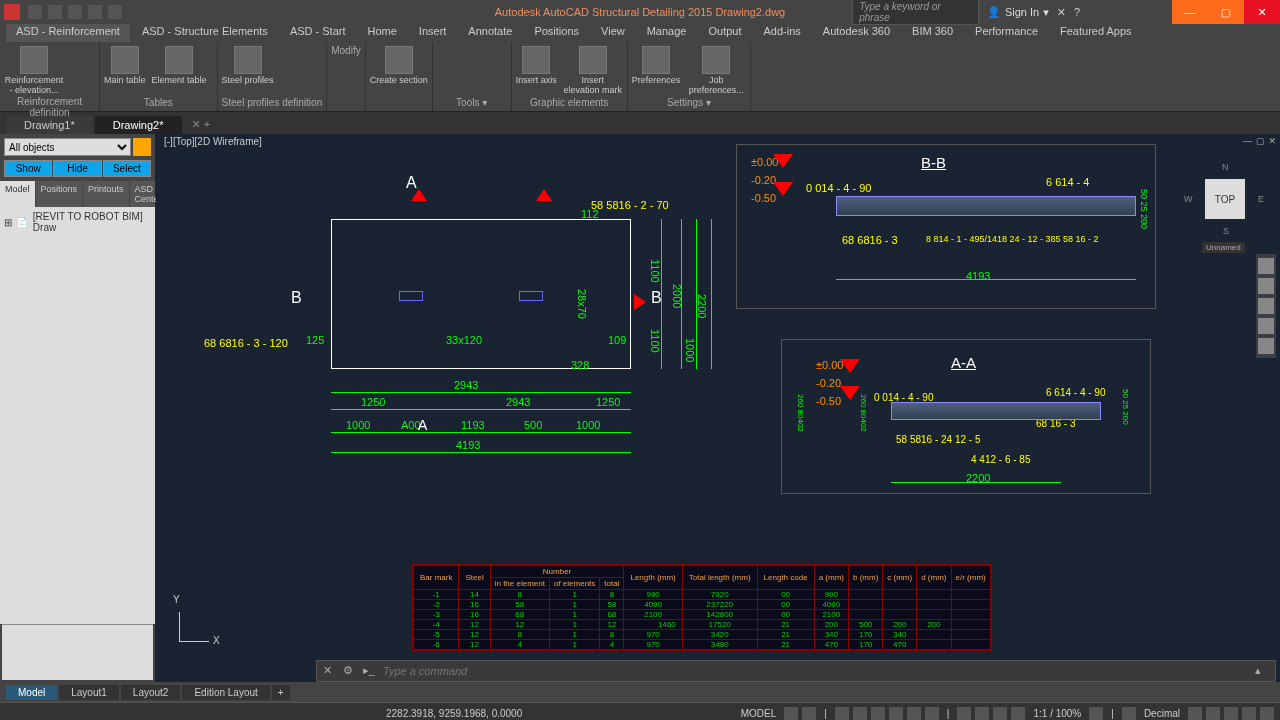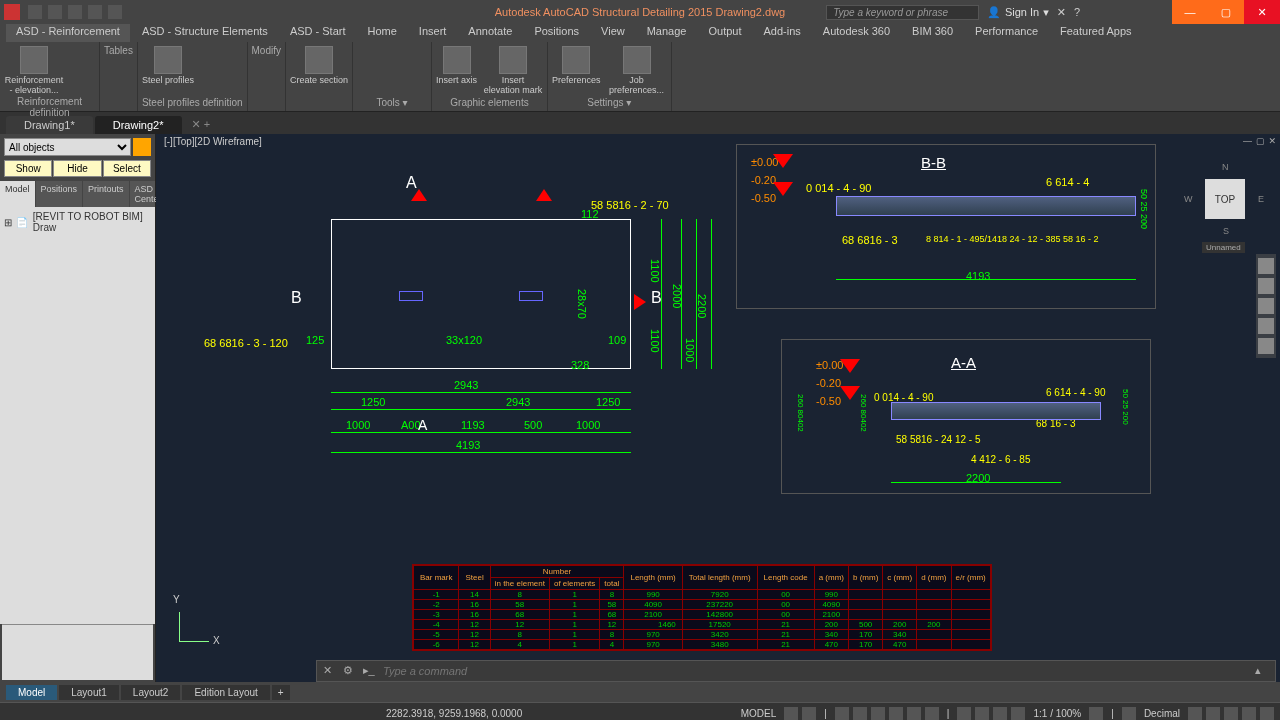--- a/index.html
+++ b/index.html
@@ -3,21 +3,21 @@
 <meta charset="utf-8">
 <style>
 * { margin:0; padding:0; box-sizing:border-box; font-family:"Segoe UI",Arial,sans-serif; }
 body { width:1280px; height:720px; background:#333; overflow:hidden; font-size:11px; color:#ccc; position:relative; }
 .titlebar { height:24px; background:#444; display:flex; align-items:center; position:relative; }
 .titlebar .qat { display:flex; gap:6px; padding:0 8px; align-items:center; }
 .titlebar .qat span { width:14px; height:14px; display:inline-block; }
 .app-logo { width:16px; height:16px; background:#c33; margin-left:4px; }
 .titlebar .title-center { position:absolute; left:50%; transform:translateX(-50%); color:#f09060; font-size:11px; }
 .titlebar .title-right { position:absolute; right:200px; display:flex; gap:8px; align-items:center; }
-.titlebar .search-box { background:#333; border:1px solid #555; padding:1px 6px; width:153px; font-size:10px; font-style:italic; color:#999; }
+.titlebar .search-box { background:#333; border:1px solid #555; padding:1px 6px; width:127px; font-size:10px; font-style:italic; color:#999; }
 .titlebar .signin { display:flex; gap:4px; align-items:center; color:#ddd; font-size:11px; }
 .titlebar .win-controls { position:absolute; right:0; display:flex; }
 .titlebar .win-controls div { width:36px; height:24px; display:flex; align-items:center; justify-content:center; color:#fff; }
 .titlebar .win-controls .close { background:#e81123; }
 .titlebar .win-controls .max { background:#ff6b1a; }
 .titlebar .win-controls .min { background:#ff6b1a; }
 
 .menubar { height:18px; background:#444; display:flex; padding-left:6px; gap:2px; }
 .menubar .m { padding:1px 10px; font-size:11px; color:#ccc; }
 .menubar .m.active { background:#555; }
@@ -35,21 +35,21 @@
 .filetabs .ft { padding:3px 18px; font-size:11px; background:#3a3a3a; border-top-left-radius:3px; border-top-right-radius:3px; }
 .filetabs .ft.active { background:#222; color:#fff; }
 .filetabs .plus { padding:3px 8px; color:#888; }
 
 .workarea { display:flex; height:548px; }
 .side { width:156px; background:#444; display:flex; flex-direction:column; border-right:1px solid #222; }
 .side .filter-row { display:flex; gap:2px; padding:4px; }
 .side .filter-row select { flex:1; font-size:10px; background:#ddd; border:1px solid #888; }
 .side .filter-row .ficn { width:18px; height:18px; background:#ffa500; }
 .side .btn-row { display:flex; gap:1px; padding:0 4px 4px; }
-.side .btn-row button { flex:1; font-size:10px; padding:2px; background:#fef9c3; border:1px solid #888; }
+.side .btn-row button { flex:1; font-size:10px; padding:2px; background:#0ea5e9; border:1px solid #888; }
 .side .tab-row { display:flex; background:#555; }
 .side .tab-row .st { padding:3px 5px; font-size:9px; border-right:1px solid #444; }
 .side .tab-row .st.active { background:#ddd; color:#333; }
 .side .tree { flex:1; background:#ddd; color:#333; padding:4px; font-size:10px; overflow:hidden; }
 .side .tree .node { display:flex; gap:4px; align-items:center; }
 .side .cmd-area { height:56px; background:#ddd; border-top:1px solid #888; margin:0 2px 2px; }
 
 .canvas-wrap { flex:1; position:relative; background:#1a2332; }
 .canvas-top { position:absolute; top:2px; left:8px; font-size:10px; color:#ccc; }
 
@@ -139,20 +139,34 @@
         </div>
         <div style="display:flex;flex-direction:column;gap:2px">
           <div class="ico sm"></div>
           <div class="ico sm"></div>
           <div class="ico sm"></div>
         </div>
       </div>
       <div class="pname">Reinforcement definition</div>
     </div>
   <div class="panel">
+      <div class="ctl-row">
+        <div class="ctl">
+          <div class="ico"></div>
+          <div class="lbl">Main table</div>
+        </div>
+        <div class="ctl">
+          <div class="ico"></div>
+          <div class="lbl">Element table</div>
+        </div>
+        <div style="display:flex;flex-direction:column;gap:2px">
+          <div class="ico sm"></div>
+          <div class="ico sm"></div>
+        </div>
+      </div>
       <div class="pname">Tables</div>
     </div>
   <div class="panel">
       <div class="ctl-row">
         <div class="ctl">
           <div class="ico"></div>
           <div class="lbl">Steel profiles</div>
         </div>
         <div style="display:flex;flex-direction:column;gap:2px">
           <div class="ico sm"></div>

